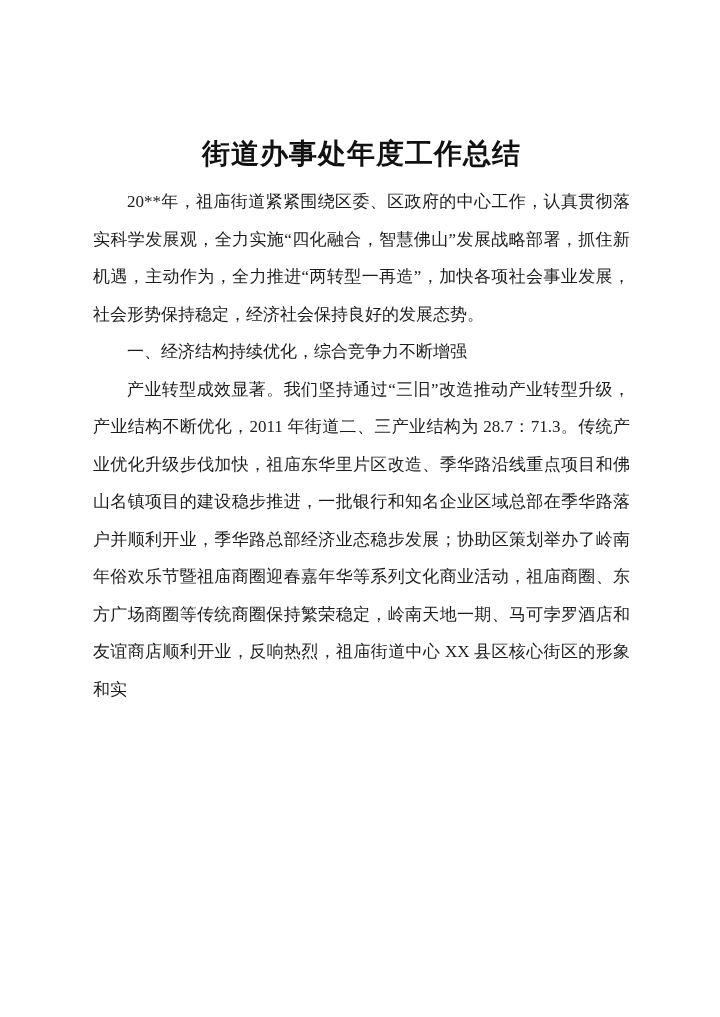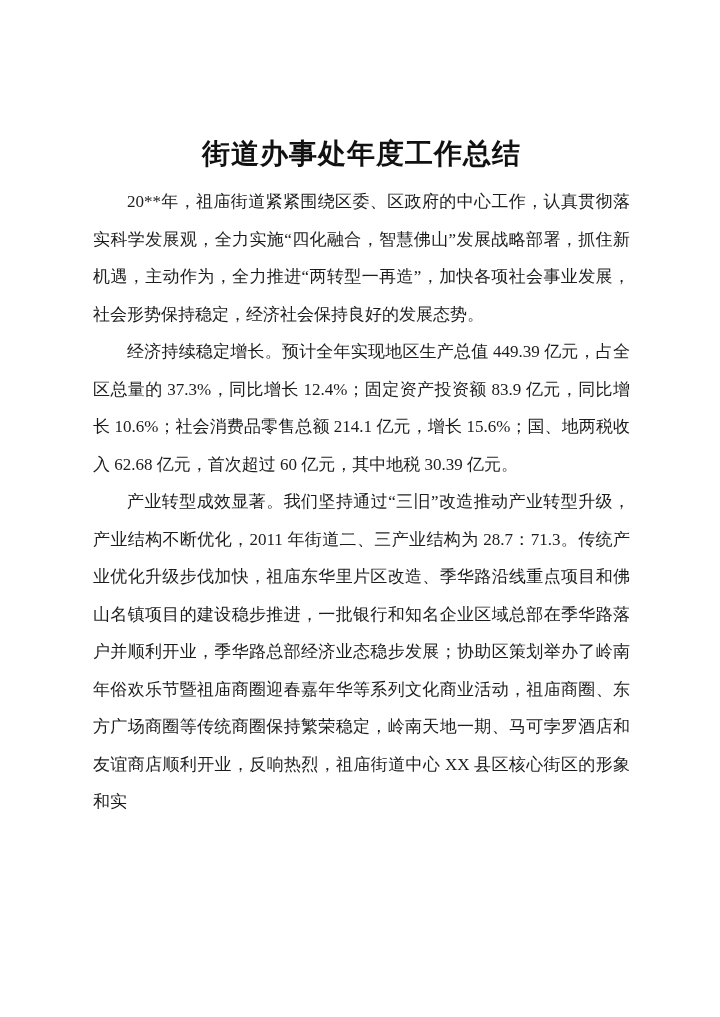--- a/index.html
+++ b/index.html
@@ -45,16 +45,16 @@
     font-weight: normal;
   }
 </style>
 </head>
 <body>
 
 <div class="page">
   <h1 class="doc-title">街道办事处年度工作总结</h1>
   <div class="doc-body">
       <p class="para">20**年，祖庙街道紧紧围绕区委、区政府的中心工作，认真贯彻落实科学发展观，全力实施“四化融合，智慧佛山”发展战略部署，抓住新机遇，主动作为，全力推进“两转型一再造”，加快各项社会事业发展，社会形势保持稳定，经济社会保持良好的发展态势。</p>
-      <p class="para">经济持续稳定增长。预计全年实现地区生产总值 449.39 亿元，占全区总量的 37.3%，同比增长 12.4%；固定资产投资额 83.9 亿元，同比增长 10.6%；社会消费品零售总额 214.1 亿元，增长 15.6%；国、地两税收入 62.68 亿元，首次超过 60 亿元，其中地税 30.39 亿元。</p>
+      <p class="para heading">一、经济结构持续优化，综合竞争力不断增强</p>
       <p class="para">产业转型成效显著。我们坚持通过“三旧”改造推动产业转型升级，产业结构不断优化，2011 年街道二、三产业结构为 28.7：71.3。传统产业优化升级步伐加快，祖庙东华里片区改造、季华路沿线重点项目和佛山名镇项目的建设稳步推进，一批银行和知名企业区域总部在季华路落户并顺利开业，季华路总部经济业态稳步发展；协助区策划举办了岭南年俗欢乐节暨祖庙商圈迎春嘉年华等系列文化商业活动，祖庙商圈、东方广场商圈等传统商圈保持繁荣稳定，岭南天地一期、马可孛罗酒店和友谊商店顺利开业，反响热烈，祖庙街道中心 XX 县区核心街区的形象和实</p>
     </div>
 </div>
 
 </body></html>

